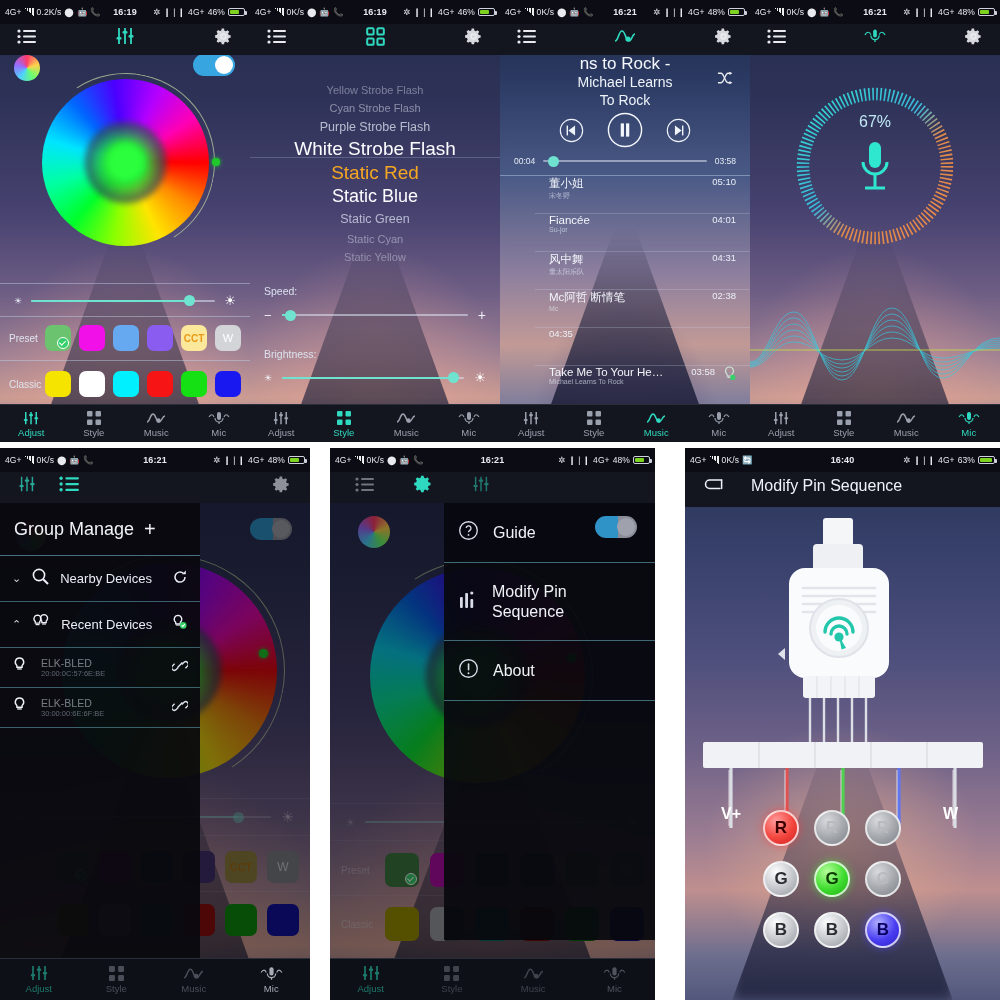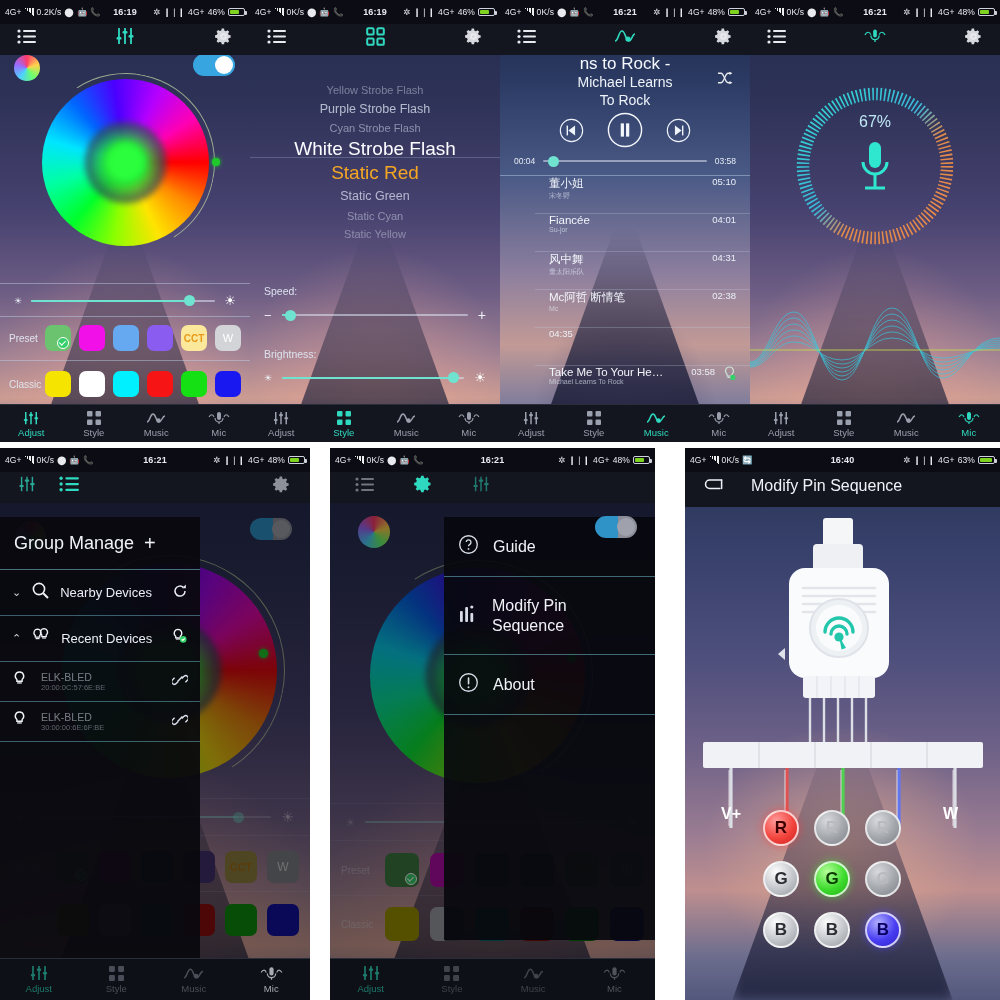--- a/index.html
+++ b/index.html
@@ -78,21 +78,21 @@
 
   .rowlabel { color:#dfe4ee; font-size:10px; }
   .sliderTrack { height:2px; border-radius:1px; background:rgba(220,230,245,.55); position:relative; }
   .sliderTrack .fill { position:absolute; left:0; top:0; bottom:0; background:#6fe3cf; border-radius:1px; }
   .sliderTrack .knob { position:absolute; top:50%; width:11px; height:11px; margin-top:-5.5px; margin-left:-5.5px; border-radius:50%; background:#6fe3cf; }
   .dim2 { position:absolute; inset:0; background:rgba(0,0,0,.45); z-index:10; pointer-events:none; }
 
   .listrow { display:flex; align-items:flex-start;margin-left:35px; }
 
   
-  .drawer { position:absolute; z-index:15; background:rgba(8,9,14,.94);margin-top:14px; }
+  .drawer { position:absolute; z-index:15; background:rgba(8,9,14,.94); }
   .drawer-row { display:flex; align-items:center; gap:10px; padding:0 12px; border-bottom:1px solid rgba(120,200,220,.45); }
   .drawer-title { color:#f0f2f7; }
 
   .menu-row { display:flex; align-items:center; gap:14px; padding:0 14px; border-bottom:1px solid rgba(120,200,220,.5); }
 
   
   .pinbtn { width:36px; height:36px; border-radius:50%; display:flex; align-items:center; justify-content:center;
      font-size:17px; font-weight:700; color:#16181d; border:2px solid rgba(255,255,255,.75); }
   .pin-off { background:radial-gradient(circle at 35% 28%, #fefefe, #c3c6cb 55%, #95989e); color:#2b2d33;}
   .pin-dim { background:radial-gradient(circle at 35% 28%, #d8dade, #a3a6ab 55%, #7d8087); color:#b8babf;}
@@ -318,24 +318,25 @@
       <span class="tb-icon">
           <svg width="19" height="19" viewBox="0 0 24 24">
             <path fill="#e8eaf0" d="M12 8a4 4 0 100 8 4 4 0 000-8zm0 6a2 2 0 110-4 2 2 0 010 4z"></path>
             <path fill="#e8eaf0" opacity=".92" d="M21 13.5v-3l-2.4-.5a6.9 6.9 0 00-.8-1.9l1.4-2-2.1-2.1-2 1.4a6.9 6.9 0 00-1.9-.8L12.7 2h-3l-.5 2.4a6.9 6.9 0 00-1.9.8l-2-1.4L3.2 6l1.4 2a6.9 6.9 0 00-.8 1.9L1.4 10.5v3l2.4.5c.2.7.5 1.3.8 1.9l-1.4 2 2.1 2.1 2-1.4c.6.4 1.2.6 1.9.8l.5 2.4h3l.5-2.4c.7-.2 1.3-.5 1.9-.8l2 1.4 2.1-2.1-1.4-2c.4-.6.6-1.2.8-1.9l2.4-.5z"></path>
           </svg>
         </span>
     </div>
 
     <div style="position:absolute;left:0;right:0;top:57px;text-align:center;">
       <div style="font-size:11px;color:rgba(226,232,245,.42);padding:3px 0;margin-top:24px;">Yellow Strobe Flash</div>
+      <div style="font-size:11px;color:rgba(226,232,245,.5);padding:3px 0;">Cyan Strobe Flash</div>
       <div style="font-size:12.5px;color:rgba(232,238,250,.72);padding:3px 0;">Purple Strobe Flash</div>
-      <div style="font-size:11px;color:rgba(226,232,245,.5);padding:3px 0;">Cyan Strobe Flash</div>
       <div style="font-size:19px;color:#fbfdff;padding:1px 0;">White Strobe Flash</div>
       <div style="font-size:19px;color:#f5a623;padding:1px 0;">Static Red</div>
+      <div style="font-size:18px;color:#fbfdff;padding:1px 0;">Static Blue</div>
       <div style="font-size:12.5px;color:rgba(232,238,250,.68);padding:4px 0;">Static Green</div>
       <div style="font-size:11px;color:rgba(226,232,245,.45);padding:3px 0;">Static Cyan</div>
       <div style="font-size:11px;color:rgba(226,232,245,.4);padding:3px 0;">Static Yellow</div>
     </div>
     <div class="hr" style="position:absolute;left:0;right:0;top:157px;opacity:.55;"></div>
 
     <div style="position:absolute;left:0;right:0;top:285px;padding:0 14px;">
       <div class="rowlabel" style="font-size:10.5px;color:#dce2ee;">Speed:</div>
       <div style="display:flex;align-items:center;gap:10px;margin-top:10px;">
         <span style="color:#eef2fa;font-size:13px;">−</span>

